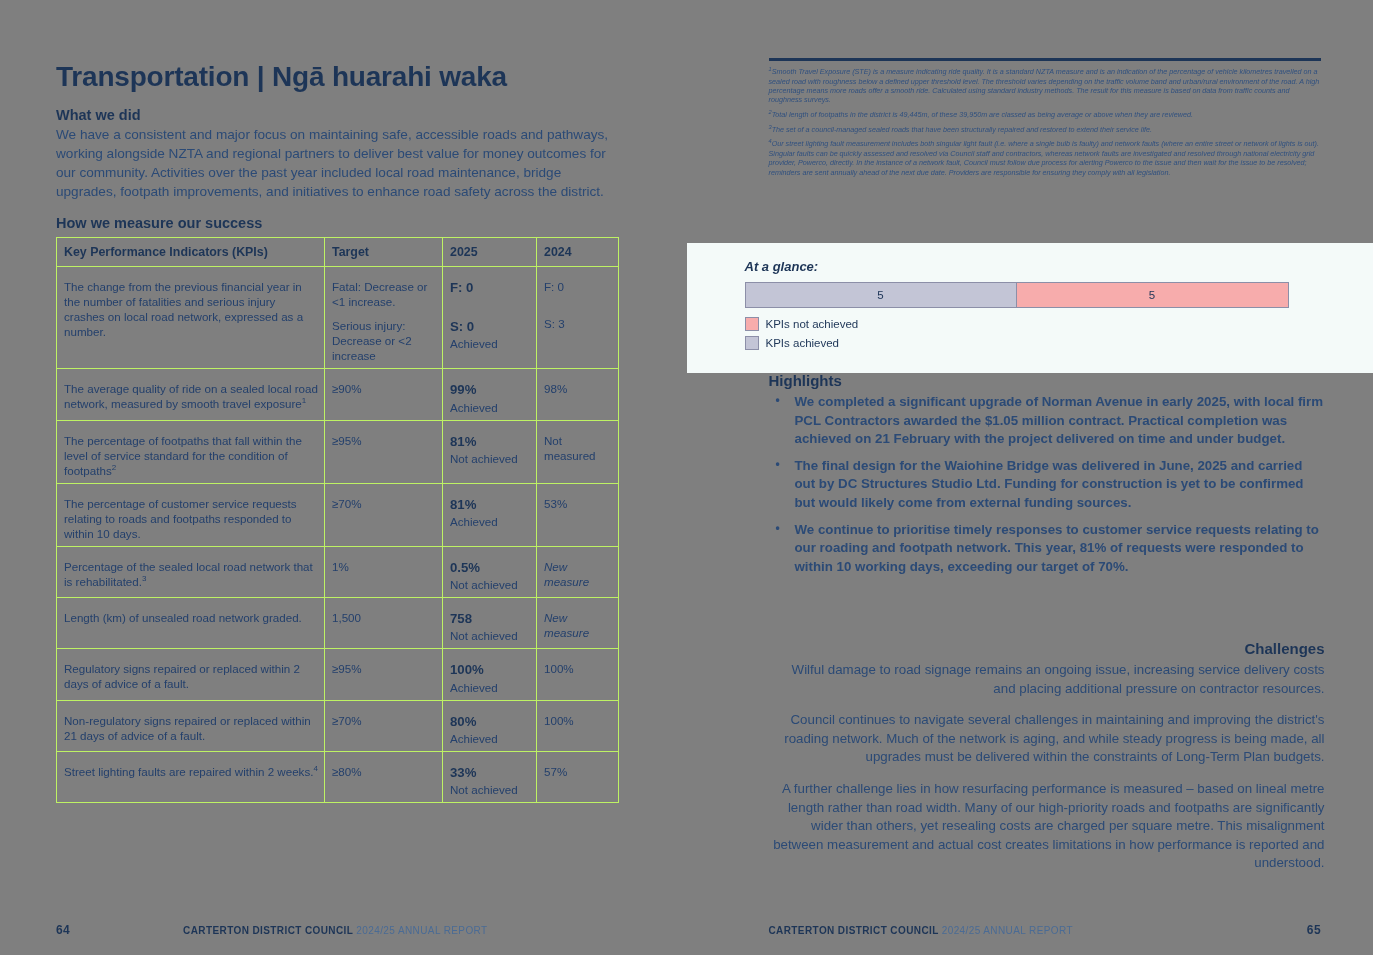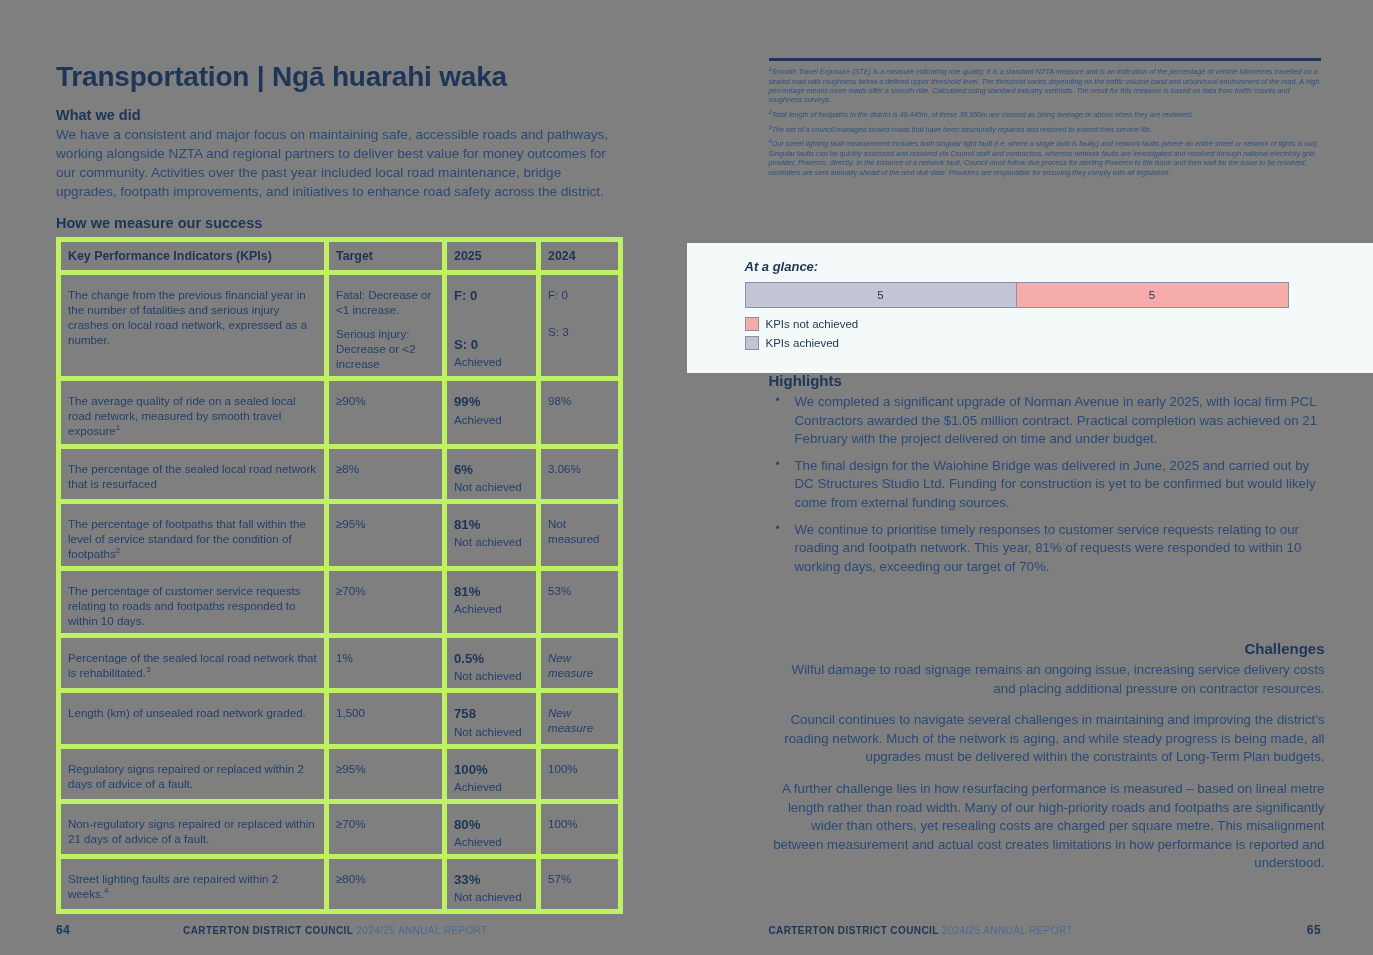--- a/index.html
+++ b/index.html
@@ -57,21 +57,21 @@
     margin: 14px 0 6px 0;
     color: #1d3557;
   }
 
   table.kpi {
     border-collapse: collapse;
     width: 562px;
     table-layout: fixed;
   }
   table.kpi th, table.kpi td {
-    border: 5px solid #bef264;
+    border: 1px solid #bef264;
     vertical-align: top;
     padding: 12px 6px 5px 7px;
     font-size: 11.6px;
     line-height: 1.30;
     color: #24406c;
     background: transparent;
   }
   table.kpi thead th {
     font-weight: bold;
     font-size: 12.4px;
@@ -89,21 +89,21 @@
     font-size: 11.6px;
     line-height: 1.32;
   }
   td.res .val {
     font-weight: bold;
     font-size: 13.2px;
     display: block;
     margin-bottom: 1px;
     color: #1d3557;
   }
-  td.res .val2 { margin-top: 32px; }
+  td.res .val2 { margin-top: 22px; }
   td.ach  { background: #c3c5d6; }
   td.nach { background: #f7acac; }
   td.y2024 { color: #3a5885; }
   td.y2024 .nm { font-style: italic; }
   sup { font-size: 8px; vertical-align: super; }
 
   .footer {
     position: absolute;
     left: 0; right: 0;
     bottom: 18px;
@@ -192,20 +192,21 @@
   h3.rhead {
     font-size: 15px;
     font-weight: bold;
     color: #1d3557;
     margin: 0 0 4px 0;
   }
   ul.bullets {
     list-style: none;
     margin: 0 0 0 0;
     padding: 0;
+    font-weight: bold;
   }
   ul.bullets li {
     position: relative;
     padding-left: 26px;
     font-size: 13.3px;
     line-height: 1.40;
     margin-bottom: 8px;
     color: #2b4a76;
   }
   ul.bullets li:before {
@@ -267,26 +268,20 @@
               <div style="margin-top: 22px;">S: 3</div>
             </td>
           </tr>
           <tr>
             <td>The average quality of ride on a sealed local road network, measured by smooth travel exposure<sup>1</sup></td>
             <td>≥90%</td>
             <td class="res ach"><span class="val">99%</span><span>Achieved</span></td>
             <td class="y2024"><span>98%</span></td>
           </tr>
           <tr>
-            <td>The percentage of the sealed local road network that is resurfaced</td>
-            <td>≥8%</td>
-            <td class="res nach"><span class="val">6%</span><span>Not achieved</span></td>
-            <td class="y2024"><span>3.06%</span></td>
-          </tr>
-          <tr>
             <td>The percentage of footpaths that fall within the level of service standard for the condition of footpaths<sup>2</sup></td>
             <td>≥95%</td>
             <td class="res nach"><span class="val">81%</span><span>Not achieved</span></td>
             <td class="y2024"><span>Not measured</span></td>
           </tr>
           <tr>
             <td>The percentage of customer service requests relating to roads and footpaths responded to within 10 days.</td>
             <td>≥70%</td>
             <td class="res ach"><span class="val">81%</span><span>Achieved</span></td>
             <td class="y2024"><span>53%</span></td>

